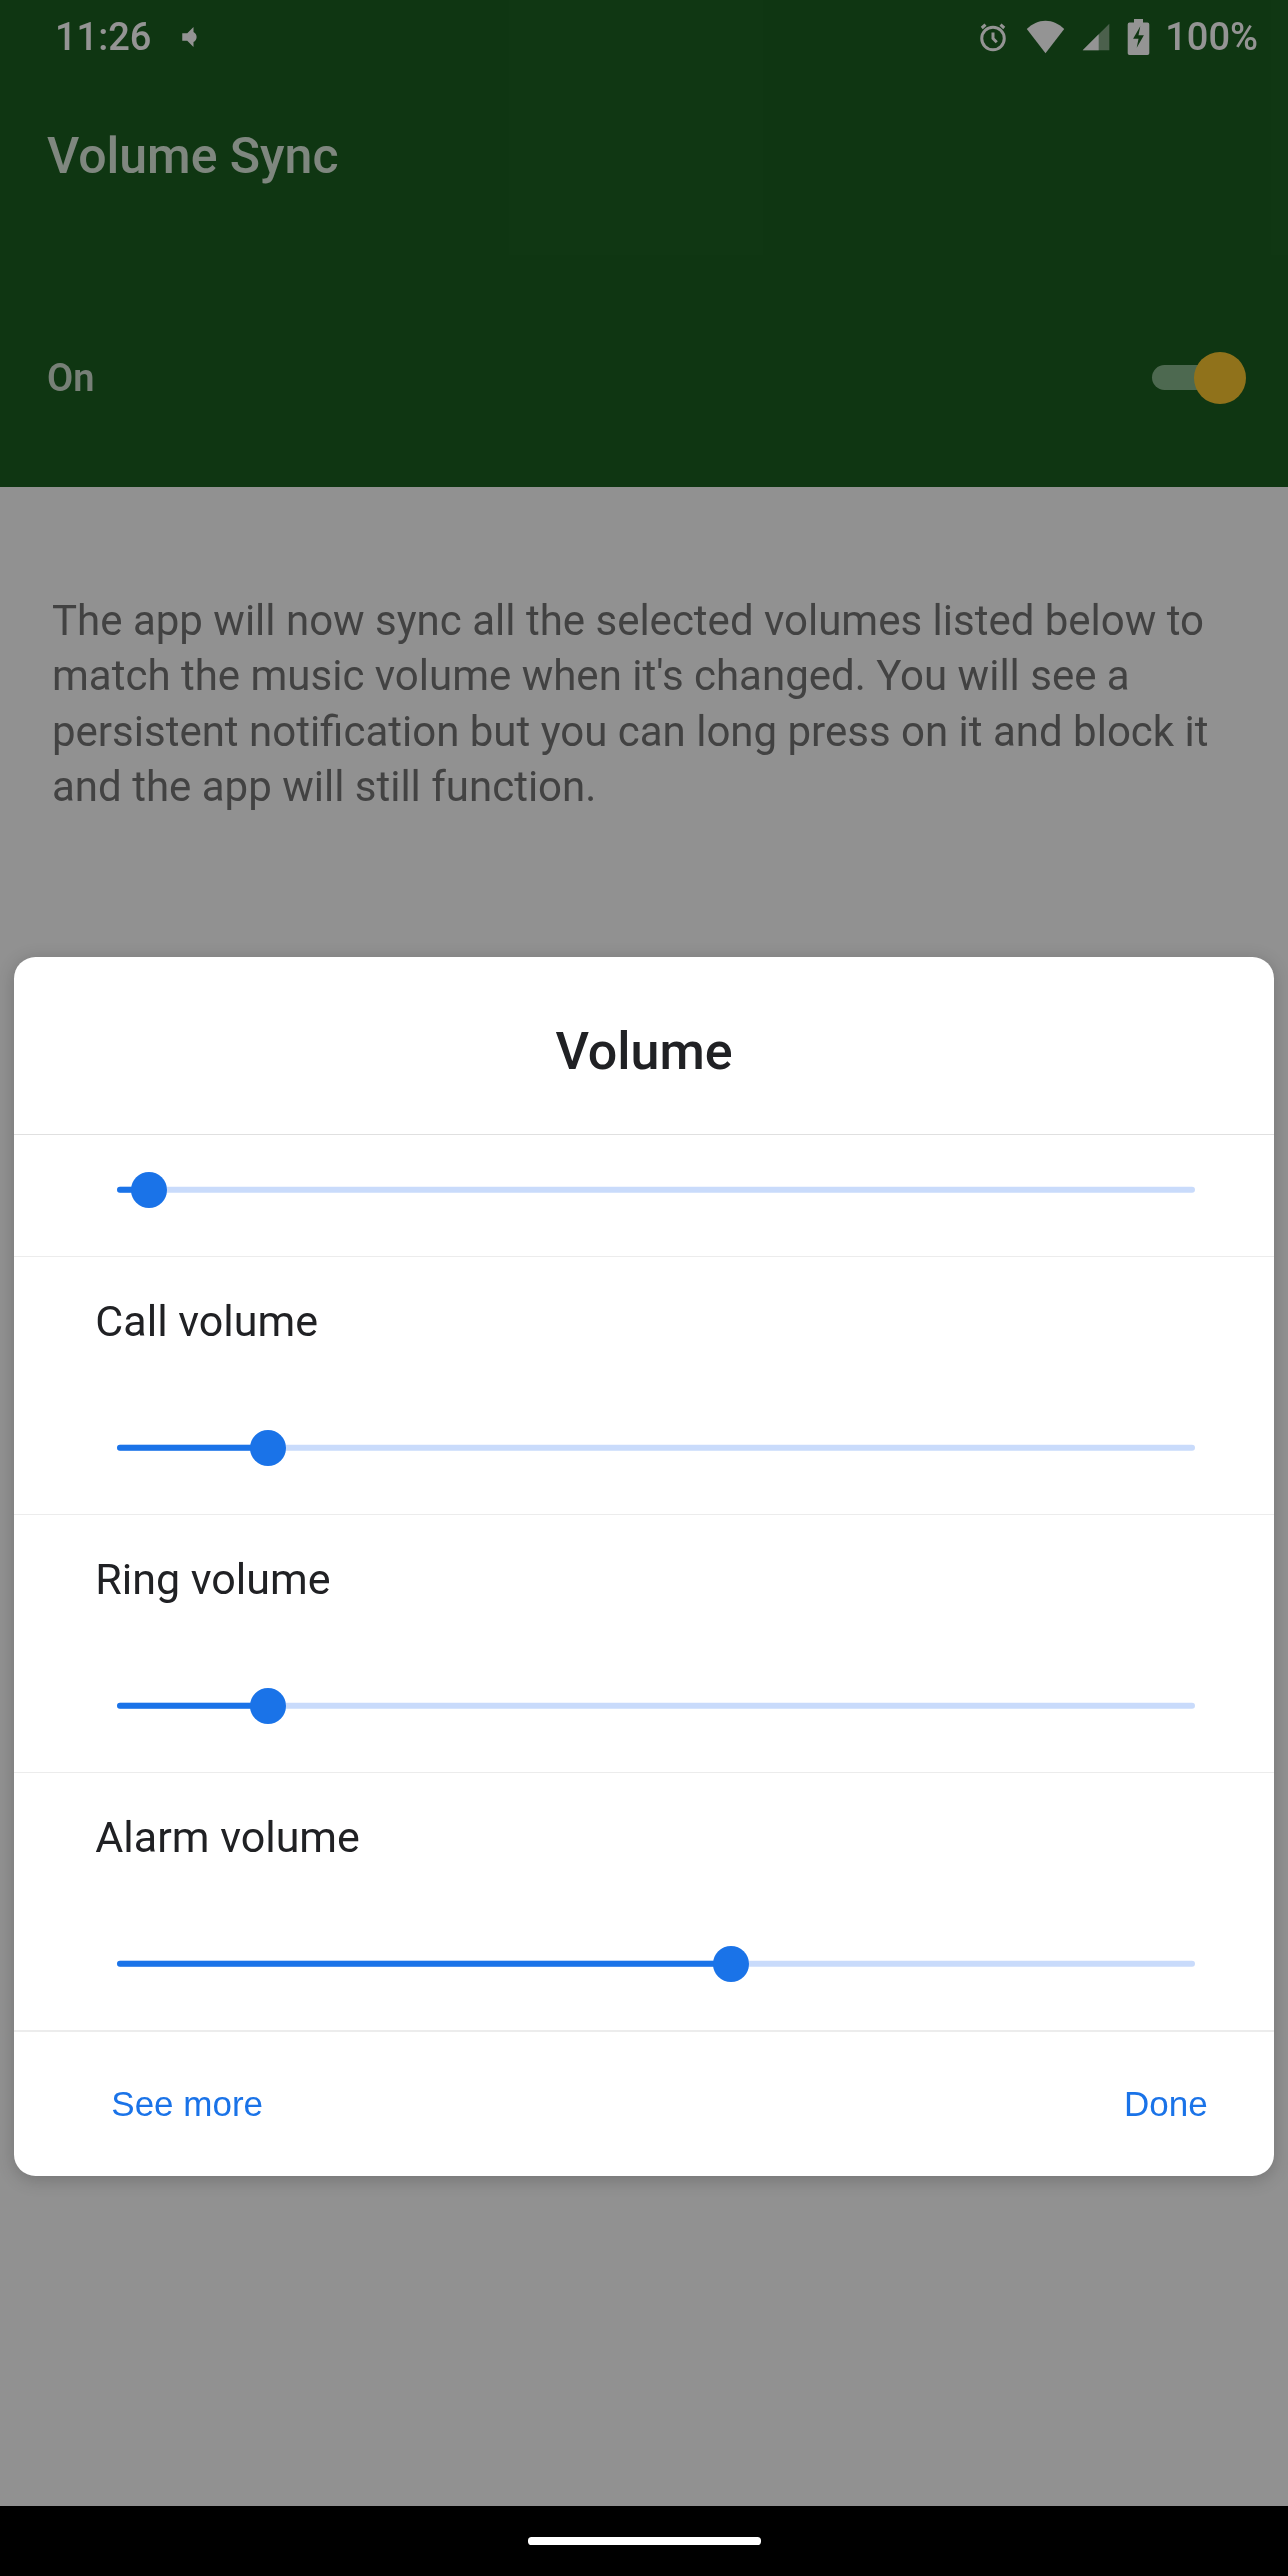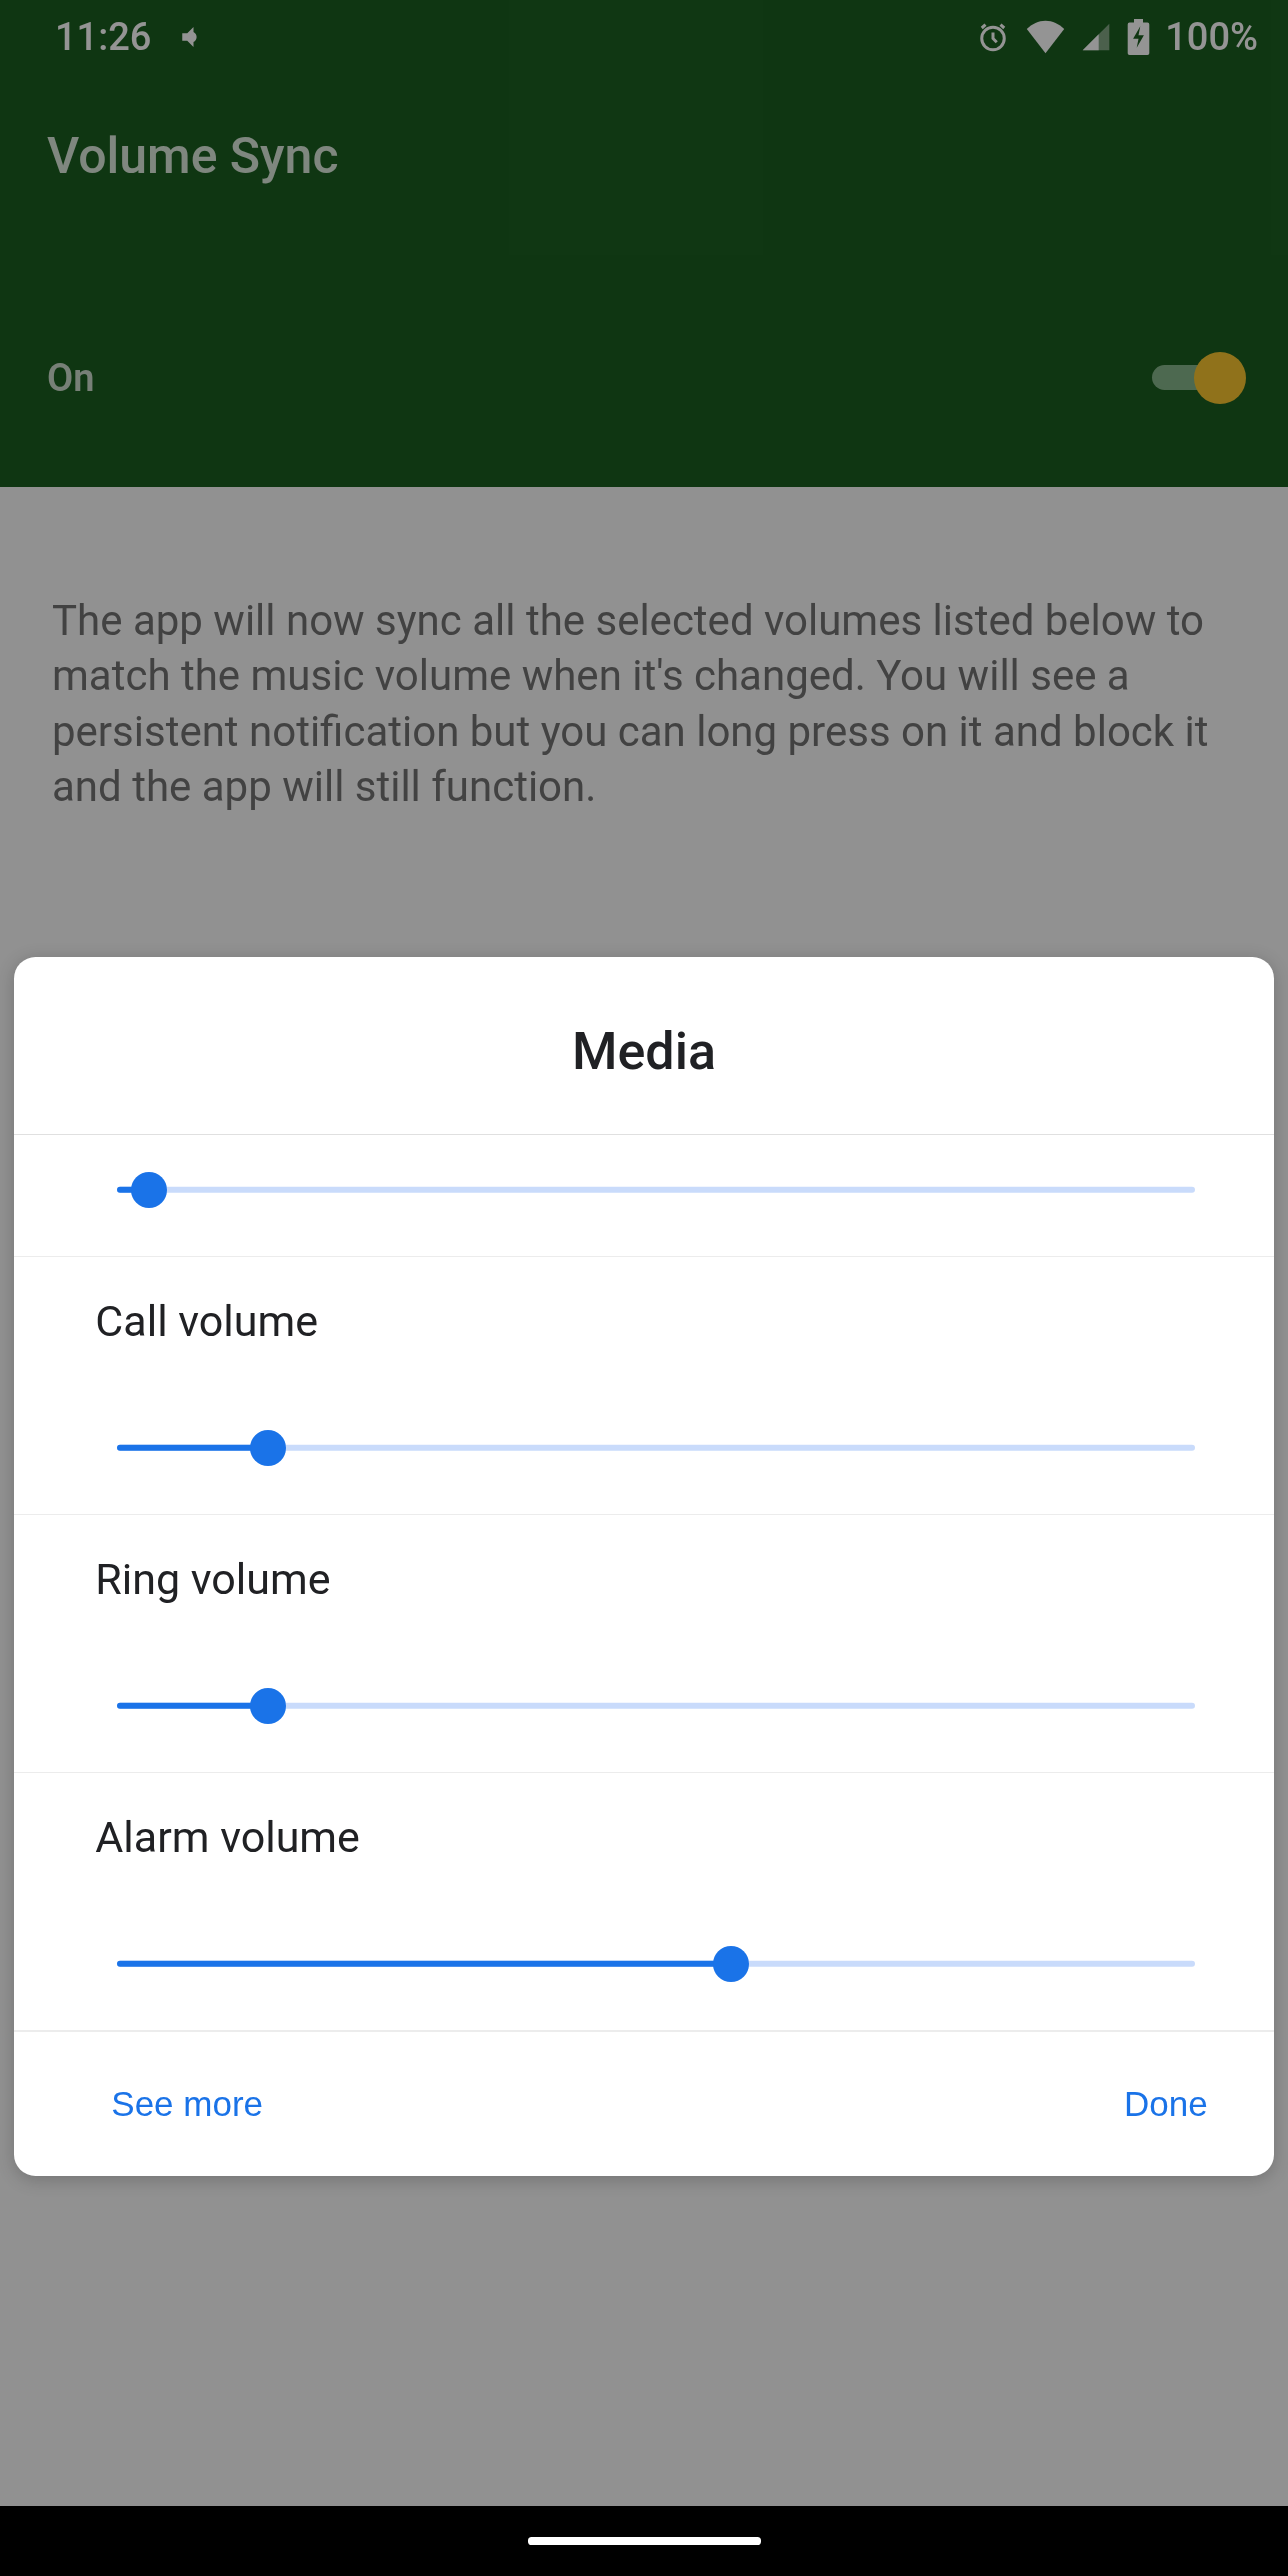--- a/index.html
+++ b/index.html
@@ -109,21 +109,21 @@
     </div>
 
     <div class="body-area">
       <p class="desc-text">The app will now sync all the selected volumes listed below to match the music volume when it's changed. You will see a persistent notification but you can long press on it and block it and the app will still function.</p>
     </div>
   </div>
 
   <div class="scrim"></div>
 
   <div class="dialog">
-    <div class="dialog-title">Media</div>
+    <div class="dialog-title">Volume</div>
     <div class="dialog-divider"></div>
 
     <div class="vol-block">
       <div class="slider">
         <div class="track-bg"></div>
           <div class="track-fill" style="width: 3%;"></div>
           <div class="thumb" style="left: 3%;"></div>
       </div>
     </div>
 

